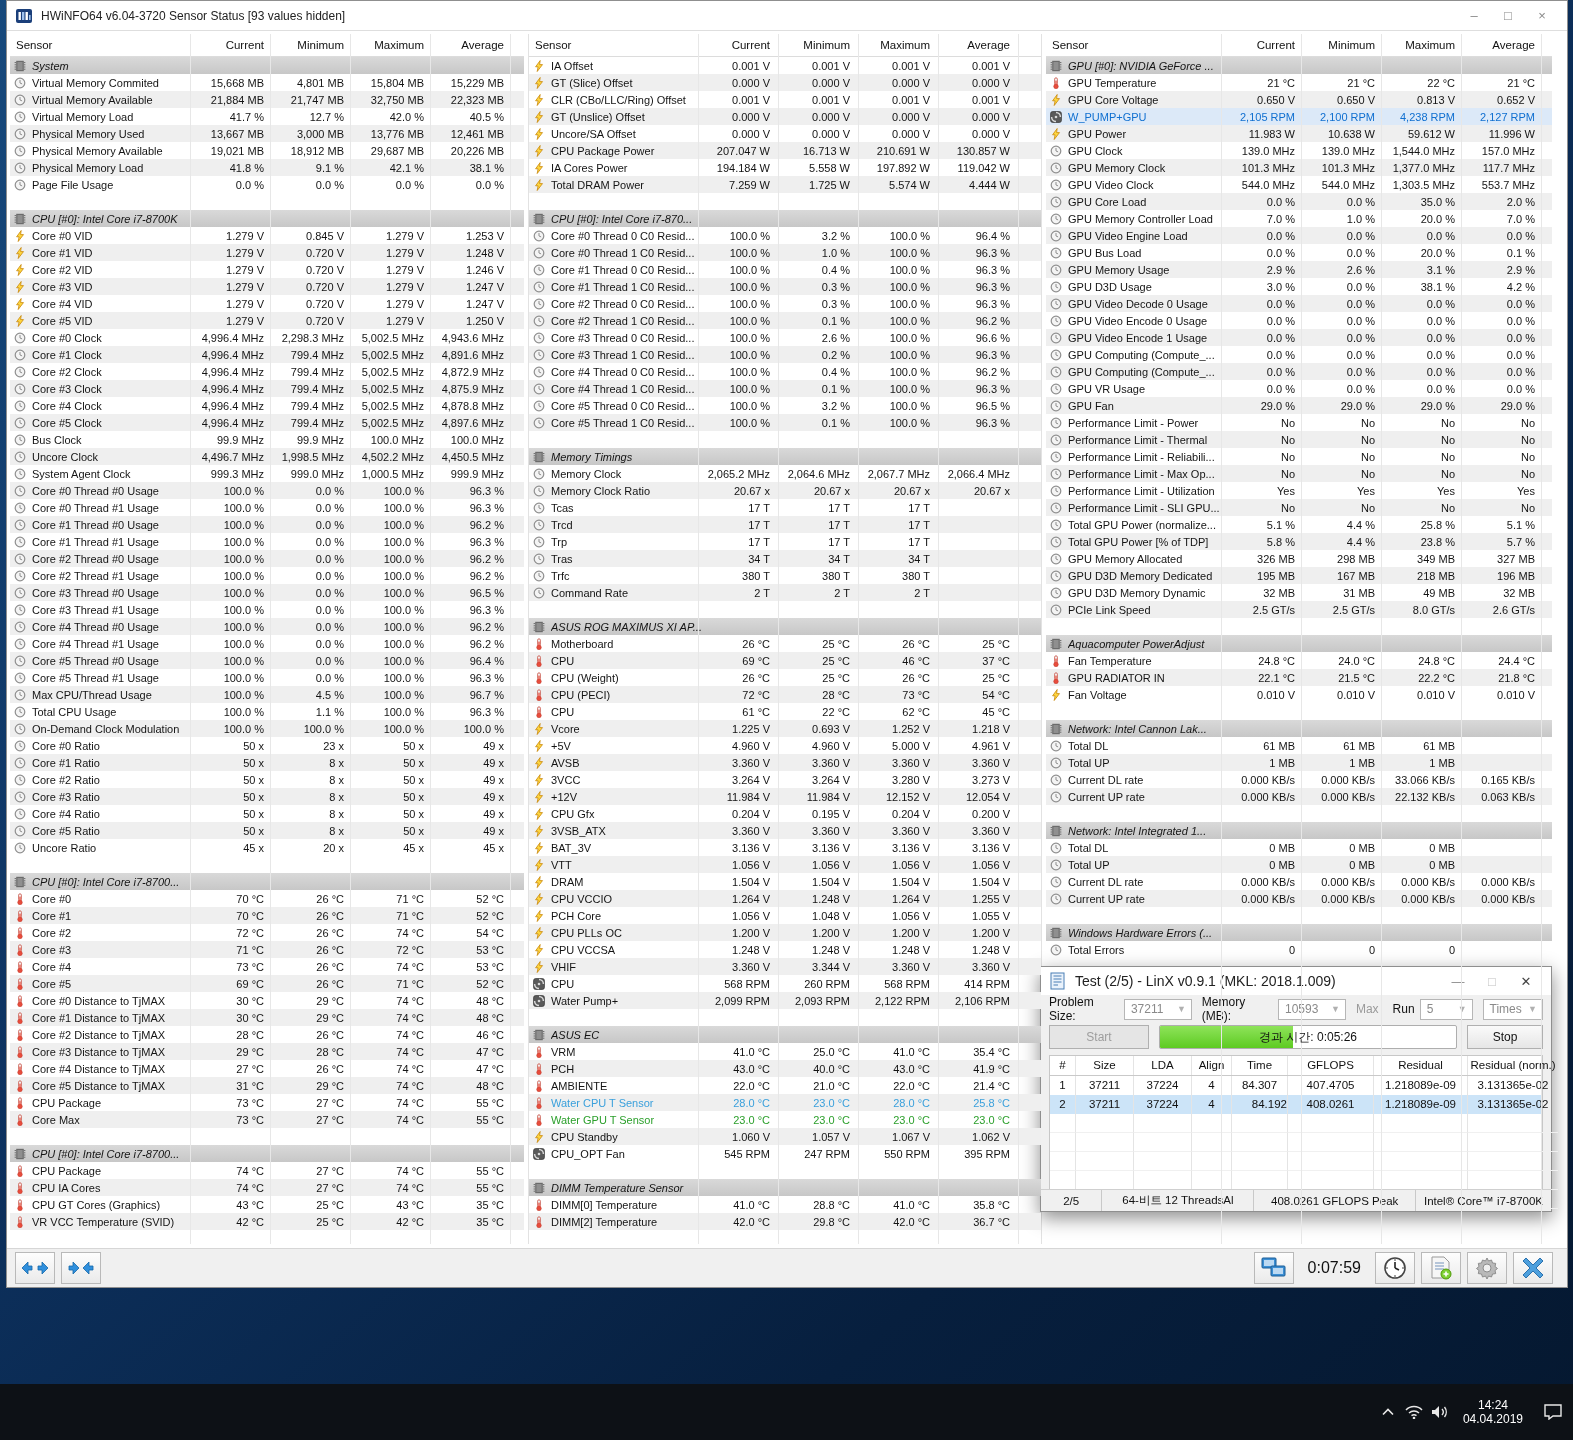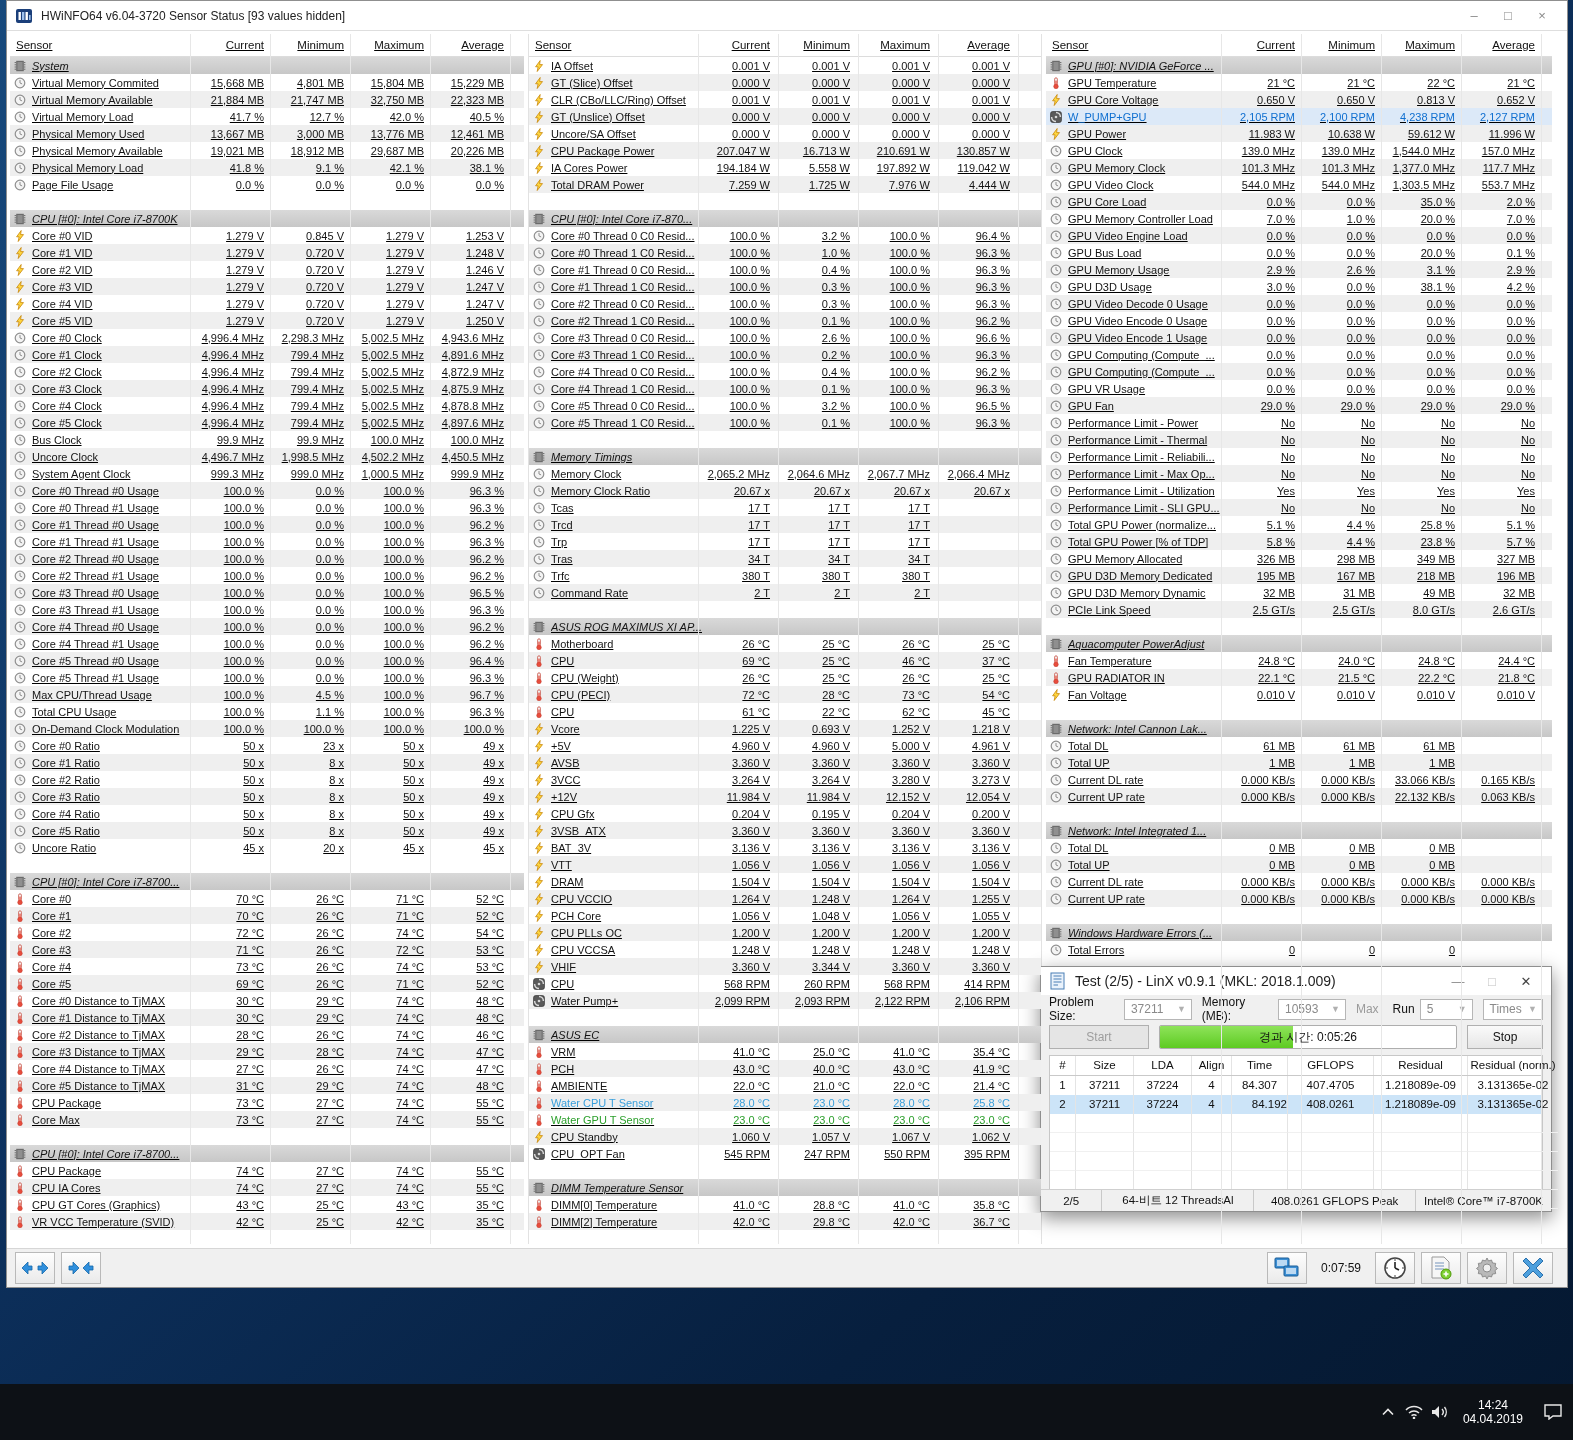--- a/index.html
+++ b/index.html
@@ -12,21 +12,21 @@
   
   .hwin { position:absolute; left:6px; top:0; width:1562px; height:1288px;
     background:#fff; border:1px solid #8f8f8f; }
   .titlebar { height:30px; background:#fff; display:flex; align-items:center;
     padding:0 8px; border-bottom:1px solid #dedede; }
   .titlebar .appicon { width:18px; height:18px; margin-right:8px; flex:none; }
   .titlebar .ttext { font-size:12px; color:#222; }
   .wctrl { margin-left:auto; display:flex; }
   .wctrl span { width:34px; text-align:center; color:#8a8a8a; font-size:13px; cursor:default; }
   .content { position:absolute; top:30px; left:0; right:0; bottom:39px; background:#fff; }
-  .panel { position:absolute; top:3px; bottom:4px;text-decoration:underline; }
+  .panel { position:absolute; top:3px; bottom:4px; }
   #p1 { left:3px;    width:514px; --pr:14px; }
   #p2 { left:521px;  width:514px; --pr:25px; border-left:1px solid #e2e2e2; border-right:1px solid #e2e2e2; }
   #p3 { left:1039px; width:506px; --pr:11px; }
   .phead { display:flex; align-items:center; height:23px; font-size:11.5px; color:#111;
     border-bottom:1px solid #dcdcdc; padding-right:var(--pr); }
   .phead .hl { flex:1; padding-left:6px; }
   .phead .hv { width:80px; text-align:right; padding-right:6px; }
   .srow, .sec, .gaprow { display:flex; align-items:center; height:17px; font-size:11px;
     color:#141414; padding-right:var(--pr); white-space:nowrap; position:relative; z-index:1; }
   .srow.alt { background:#efefef; }
@@ -37,21 +37,21 @@
   .slabel { flex:1; overflow:hidden; }
   .cell { width:80px; text-align:right; padding-right:6px; flex:none; }
   .vline { position:absolute; top:0; bottom:0; width:1px; background:#e7e7e7; z-index:2; pointer-events:none; }
   
   .bottombar { position:absolute; left:0; right:0; bottom:0; height:39px; background:#f0f0f0;
     border-top:1px solid #d6d6d6; display:flex; align-items:center; padding:0 8px; }
   .tbtn { width:40px; height:32px; background:linear-gradient(#fdfdfd,#eaeaea); border:1px solid #b9b9b9;
     display:flex; align-items:center; justify-content:center; margin-right:6px; }
   .tbtn svg { display:block; }
   .tb-right { margin-left:auto; display:flex; align-items:center; }
-  .elapsed { font-size:12px; color:#111; margin:0 14px 0 8px; }
+  .elapsed { font-size:16px; color:#111; margin:0 14px 0 8px; }
   
   .linx { position:absolute; left:1040px; top:966px; width:512px; height:246px; background:#f0f0f0;
     border:1px solid #8f8f8f; box-shadow:0 6px 18px rgba(0,0,0,.45); font-size:12px; }
   .linx .titlebar { height:28px; border-bottom:none; background:#fff; }
   .linx .ttext { font-size:14px; }
   .menubar { height:21px; background:#fff; display:flex; align-items:center; font-size:12px; color:#111; }
   .menubar span { padding:0 9px; }
   .menubar .dis { color:#9a9a9a; }
   .lcontrols { display:flex; align-items:center; height:28px; padding:8px 8px; }
   .lcontrols label { margin-right:5px; color:#111; }
@@ -1153,21 +1153,21 @@
         </div>
         <div class="srow alt">
           <span class="icon">
             <svg viewBox="0 0 12 12">
               <path d="M7.2 0.5 L2.6 6.8 H5.1 L4.2 11.5 L9.5 4.6 H6.6 Z" fill="#ffd73e" stroke="#c8860a" stroke-width="0.8"></path>
             </svg>
           </span>
           <span class="rlabel">Total DRAM Power</span>
           <span class="cell">7.259 W</span>
           <span class="cell">1.725 W</span>
-          <span class="cell">7.976 W</span>
+          <span class="cell">5.574 W</span>
           <span class="cell">4.444 W</span>
         </div>
         <div class="gaprow"></div>
         <div class="sec">
           <span class="icon">
             <svg viewBox="0 0 12 12">
               <rect x="2.2" y="0.8" width="7.6" height="10.4" fill="#6b6b6b"></rect>
               <rect x="3.4" y="2" width="5.2" height="8" fill="#8f8f8f"></rect>
               <g stroke="#6b6b6b" stroke-width="1">
                 <line x1="0.6" y1="2.6" x2="2.2" y2="2.6"></line>

